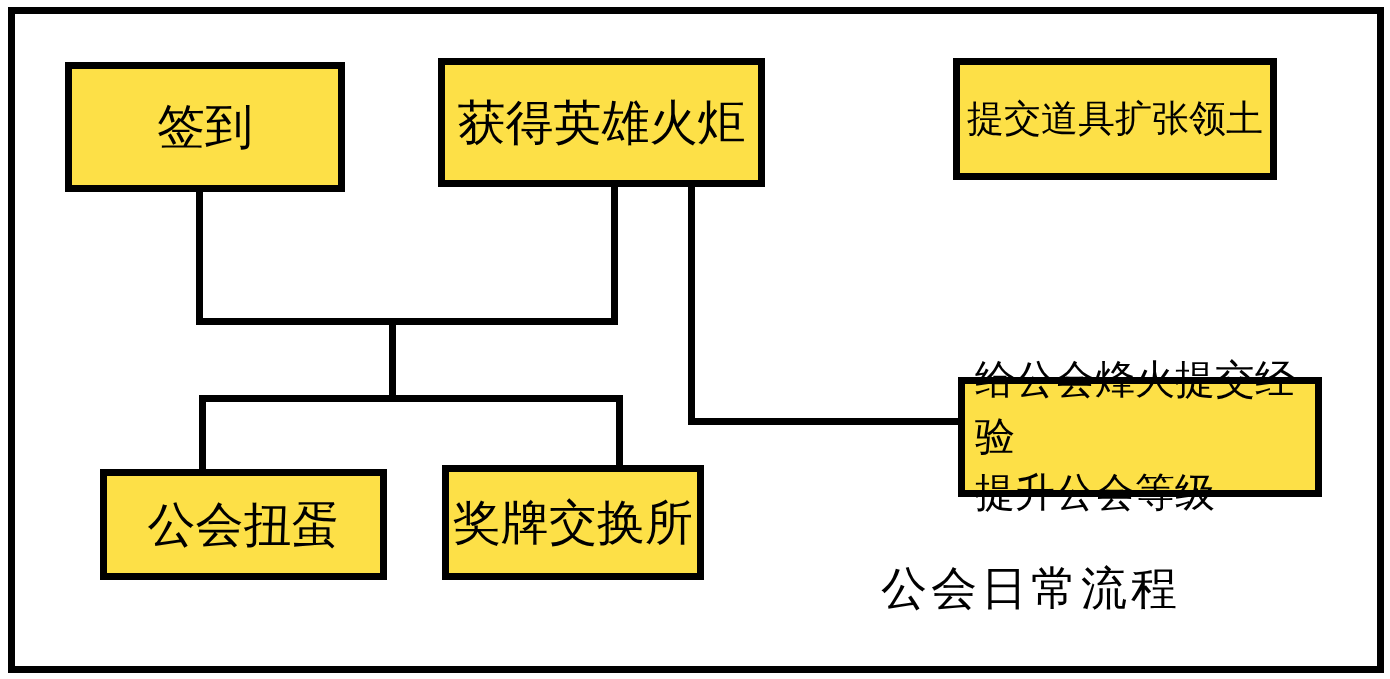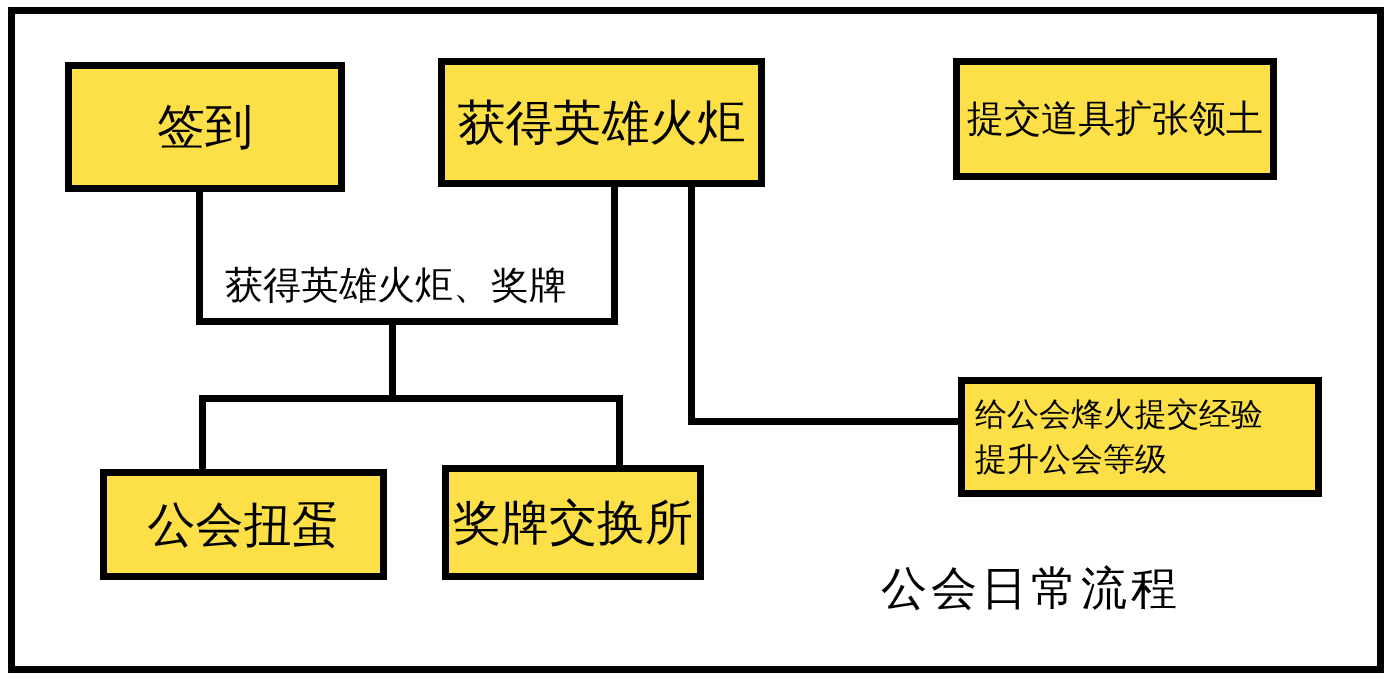--- a/index.html
+++ b/index.html
@@ -35,21 +35,21 @@
     line-height: 1.15;
     z-index: 2;
   }
   .node-sign-in        { left: 65px;  top: 62px;  width: 280px; height: 130px; font-size: 48px; }
   .node-guild-crusade  { left: 438px; top: 58px;  width: 327px; height: 129px; font-size: 48px; }
   .node-submit-items   { left: 953px; top: 58px;  width: 324px; height: 122px; font-size: 37px; }
   .node-guild-gacha    { left: 68px;  top: 469px; width: 287px; height: 111px; font-size: 48px; margin-left: 32px; }
   .node-medal-exchange { left: 442px; top: 465px; width: 262px; height: 115px; font-size: 48px; }
   .node-guild-beacon   {
     left: 958px; top: 377px; width: 364px; height: 120px;
-    font-size: 32px;
+    font-size: 40px;
     flex-direction: column;
     align-items: flex-start;
     justify-content: center;
     text-align: left;
     padding-left: 10px;
     line-height: 1.42;
   }
   .line {
     position: absolute;
     background: #000000;
@@ -109,17 +109,16 @@
   <div class="line" style="left:196px; top:190px; width:7px;  height:130px;"></div>
   <div class="line" style="left:611px; top:185px; width:7px;  height:135px;"></div>
   <div class="line" style="left:196px; top:318px; width:422px; height:7px;"></div>
   <div class="line" style="left:389px; top:322px; width:7px;  height:78px;"></div>
   <div class="line" style="left:199px; top:395px; width:424px; height:7px;"></div>
   <div class="line" style="left:199px; top:400px; width:7px;  height:70px;"></div>
   <div class="line" style="left:616px; top:400px; width:7px;  height:66px;"></div>
   <div class="line" style="left:688px; top:185px; width:7px;  height:240px;"></div>
   <div class="line" style="left:688px; top:418px; width:272px; height:7px;"></div>
 
-  <div class="edge-label rewards-label">获得英雄火炬、奖牌</div>
 
   <div class="diagram-title">公会日常流程</div>
 
 </div>
 
 </body></html>

